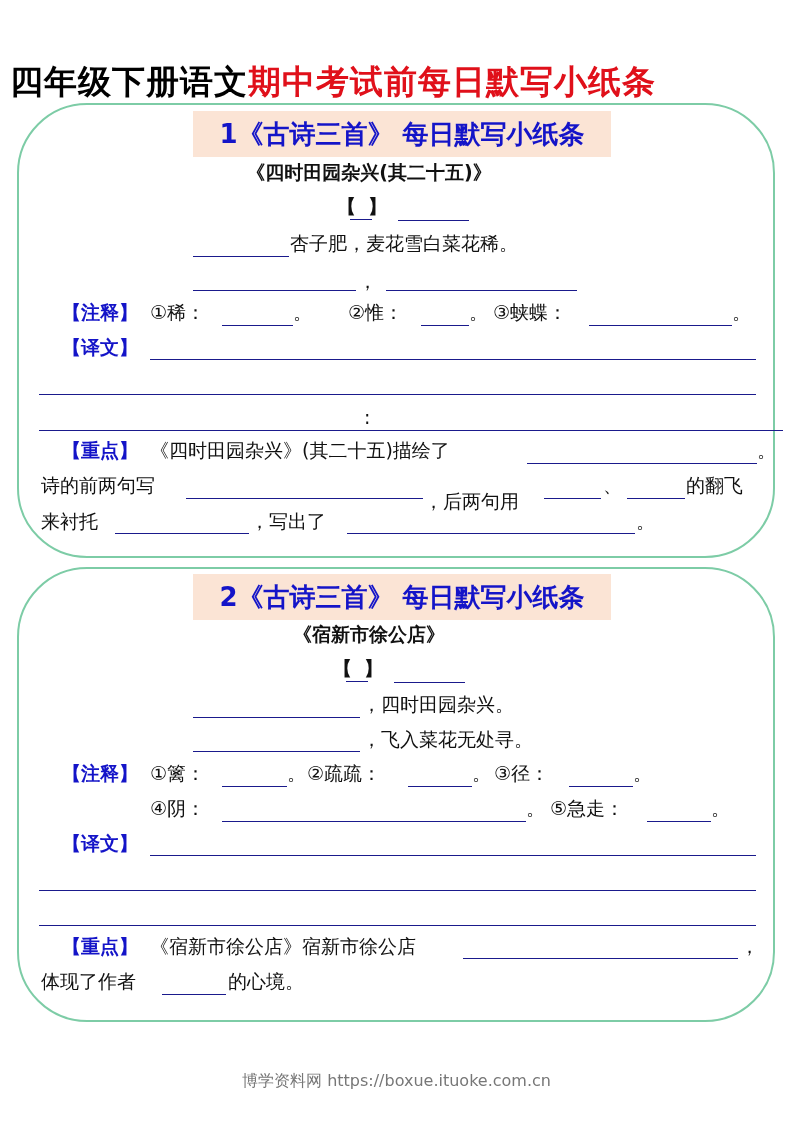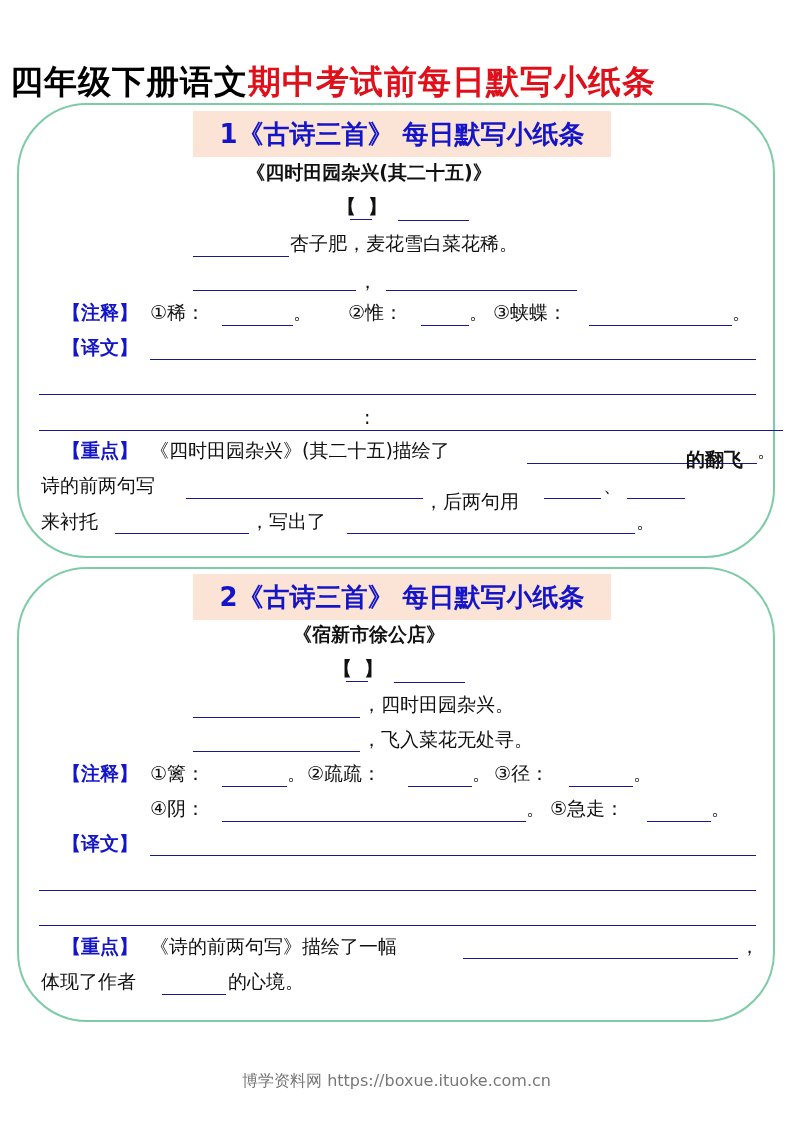--- a/index.html
+++ b/index.html
@@ -63,21 +63,21 @@
 <div class="line" style="left:150px; top:437px;">《四时田园杂兴》(其二十五)描绘了</div>
 <div class="blank" style="left:527px; top:463px; width:230px;"></div>
 <div class="line" style="left:757px; top:437px;">。</div>
 
 <div class="line" style="left:41px; top:472px;">诗的前两句写</div>
 <div class="blank" style="left:186px; top:498px; width:237px;"></div>
 <div class="line" style="left:424px; top:488px;">，后两句用</div>
 <div class="blank" style="left:544px; top:498px; width:57px;"></div>
 <div class="line" style="left:603px; top:472px;">、</div>
 <div class="blank" style="left:627px; top:498px; width:58px;"></div>
-<div class="line" style="left:686px; top:446px;font-weight:bold;">的翻飞</div>
+<div class="line" style="left:686px; top:472px;">的翻飞</div>
 
 <div class="line" style="left:41px; top:508px;">来衬托</div>
 <div class="blank" style="left:115px; top:533px; width:134px;"></div>
 <div class="line" style="left:250px; top:508px;">，写出了</div>
 <div class="blank" style="left:347px; top:533px; width:288px;"></div>
 <div class="line" style="left:636px; top:508px;">。</div>
 
 <div class="card card2"></div>
 <div class="card-head" style="top:574px;">2《古诗三首》  每日默写小纸条</div>
 <div class="poem-title" style="top:622px;">《宿新市徐公店》</div>
@@ -109,21 +109,21 @@
 <div class="line" style="left:550px; top:795px;">⑤急走：</div>
 <div class="blank" style="left:647px; top:821px; width:64px;"></div>
 <div class="line" style="left:711px; top:795px;">。</div>
 
 <div class="line label" style="left:62px; top:830px;">【译文】</div>
 <div class="blank" style="left:150px; top:855px; width:606px; border-bottom-width:1px;"></div>
 <div class="blank" style="left:39px; top:890px; width:717px; border-bottom-width:1px;"></div>
 <div class="blank" style="left:39px; top:925px; width:717px;"></div>
 
 <div class="line label" style="left:62px; top:933px;">【重点】</div>
-<div class="line" style="left:150px; top:933px;">《诗的前两句写》描绘了一幅</div>
+<div class="line" style="left:150px; top:933px;">《宿新市徐公店》宿新市徐公店</div>
 <div class="blank" style="left:463px; top:958px; width:275px; border-bottom-width:1px;"></div>
 <div class="line" style="left:740px; top:933px;">，</div>
 
 <div class="line" style="left:41px; top:968px;">体现了作者</div>
 <div class="blank" style="left:162px; top:994px; width:64px; border-bottom-width:1px;"></div>
 <div class="line" style="left:228px; top:968px;">的心境。</div>
 
 <div class="abs footer">博学资料网 https://boxue.ituoke.com.cn</div>
 
 </body></html>

